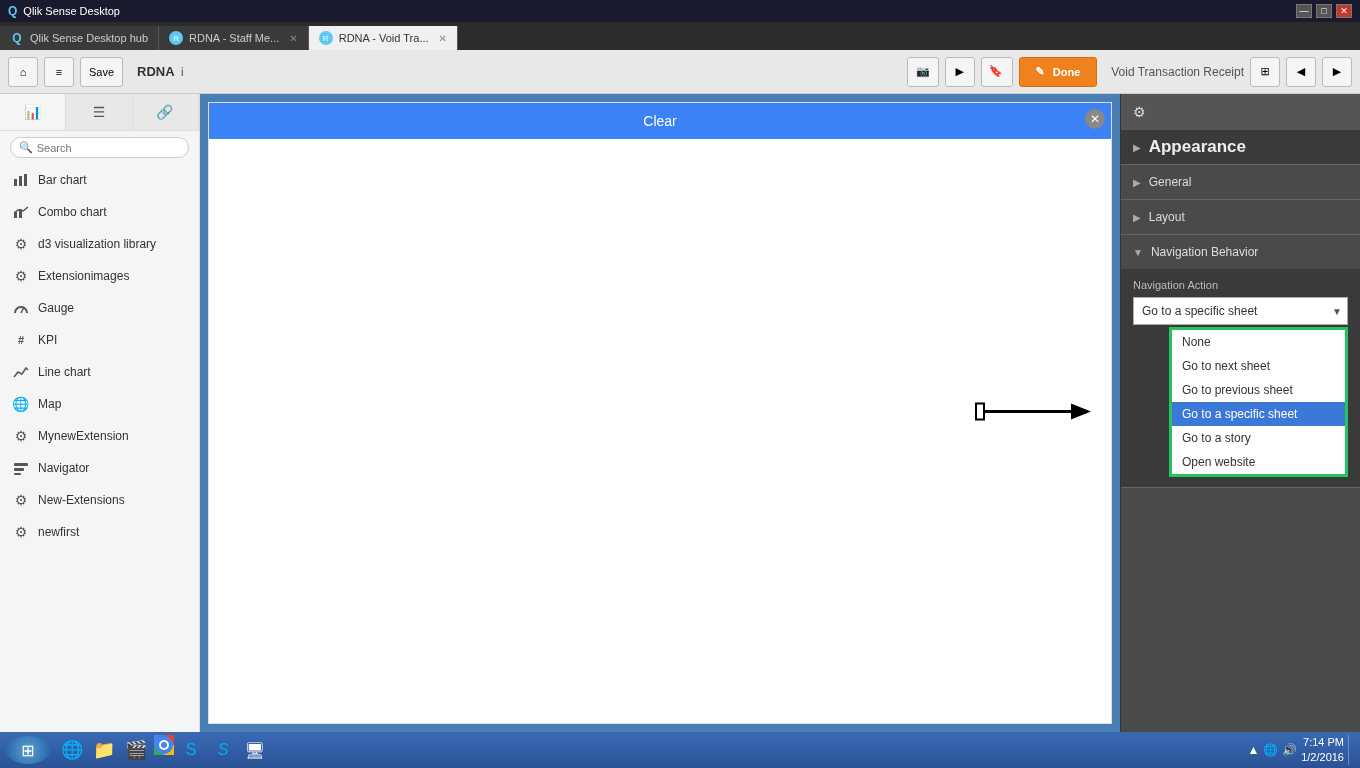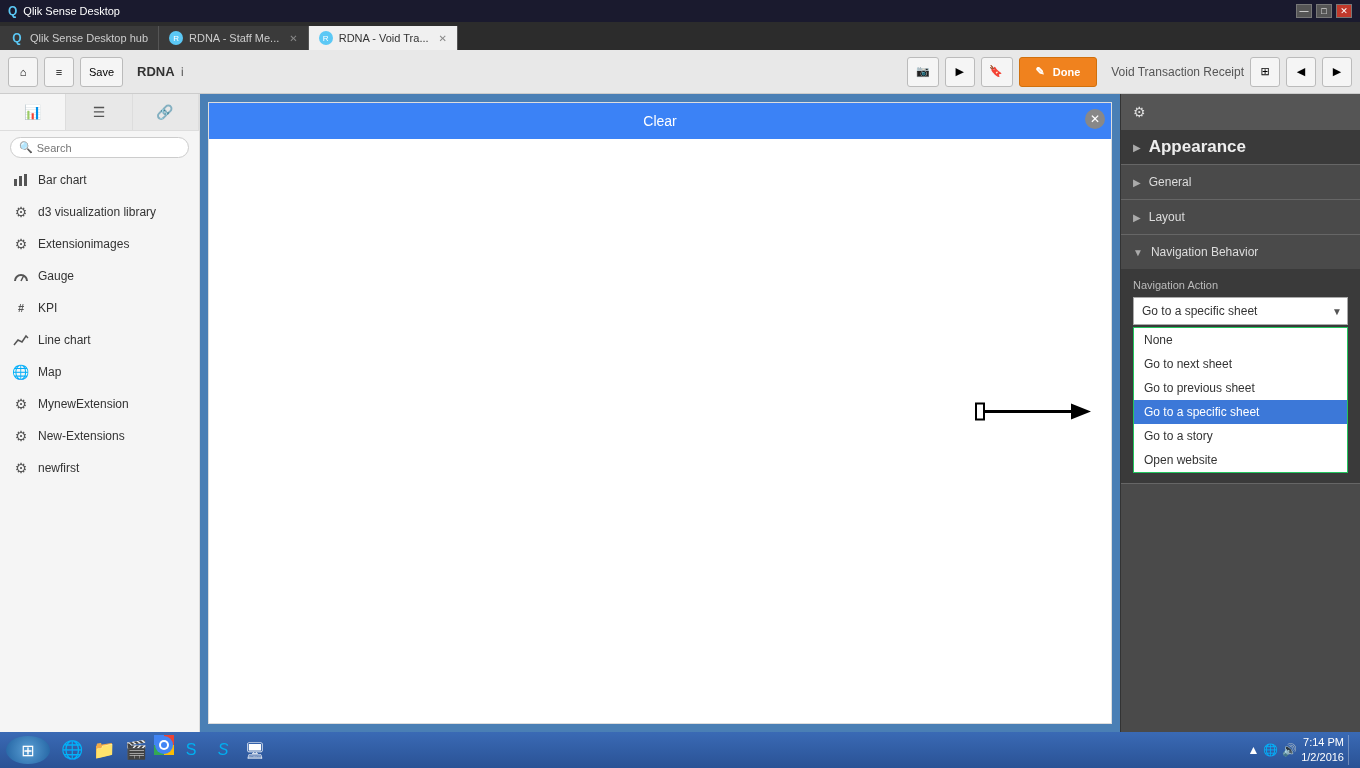--- a/index.html
+++ b/index.html
@@ -253,22 +253,23 @@
       top: 50%;
       transform: translateY(-50%);
       font-size: 10px;
       color: #555;
       pointer-events: none;
     }
 
     
     .dropdown-menu {
       background: white;
-      border: 1px solid #22c55e;
+      border: 3px solid #22c55e;
       margin-top: 2px;
+      margin-left: 36px;
     }
     .dropdown-option {
       padding: 5px 10px;
       font-size: 12px;
       color: #333;
       cursor: pointer;
     }
     .dropdown-option.selected { background: #3c78d8; color: white; }
 
     
@@ -428,20 +429,30 @@
         <div class="chart-item-icon">
           <svg width="16" height="14" viewBox="0 0 16 14">
               <rect x="1" y="6" width="3" height="7" fill="#555"></rect>
               <rect x="6" y="3" width="3" height="10" fill="#555"></rect>
               <rect x="11" y="1" width="3" height="12" fill="#555"></rect>
             </svg>
         </div>
         <span>Bar chart</span>
       </div>
       <div class="chart-item">
+        <div class="chart-item-icon">
+          <svg width="16" height="14" viewBox="0 0 16 14">
+              <rect x="1" y="7" width="3" height="6" fill="#555"></rect>
+              <rect x="6" y="4" width="3" height="9" fill="#555"></rect>
+              <polyline points="1,8 5,5 10,6 15,2" fill="none" stroke="#555" stroke-width="1.5"></polyline>
+            </svg>
+        </div>
+        <span>Combo chart</span>
+      </div>
+      <div class="chart-item">
         <div class="chart-item-icon">⚙</div>
         <span>d3 visualization library</span>
       </div>
       <div class="chart-item">
         <div class="chart-item-icon">⚙</div>
         <span>Extensionimages</span>
       </div>
       <div class="chart-item">
         <div class="chart-item-icon">
           <svg width="16" height="14" viewBox="0 0 16 14">
@@ -463,20 +474,30 @@
         </div>
         <span>Line chart</span>
       </div>
       <div class="chart-item">
         <div class="chart-item-icon">🌐</div>
         <span>Map</span>
       </div>
       <div class="chart-item">
         <div class="chart-item-icon">⚙</div>
         <span>MynewExtension</span>
+      </div>
+      <div class="chart-item">
+        <div class="chart-item-icon">
+          <svg width="16" height="14" viewBox="0 0 16 14">
+              <rect x="1" y="2" width="14" height="3" rx="1" fill="#555"></rect>
+              <rect x="1" y="7" width="10" height="3" rx="1" fill="#555"></rect>
+              <rect x="1" y="12" width="7" height="2" rx="1" fill="#555"></rect>
+            </svg>
+        </div>
+        <span>Navigator</span>
       </div>
       <div class="chart-item">
         <div class="chart-item-icon">⚙</div>
         <span>New-Extensions</span>
       </div>
       <div class="chart-item">
         <div class="chart-item-icon">⚙</div>
         <span>newfirst</span>
       </div>
     </div>

